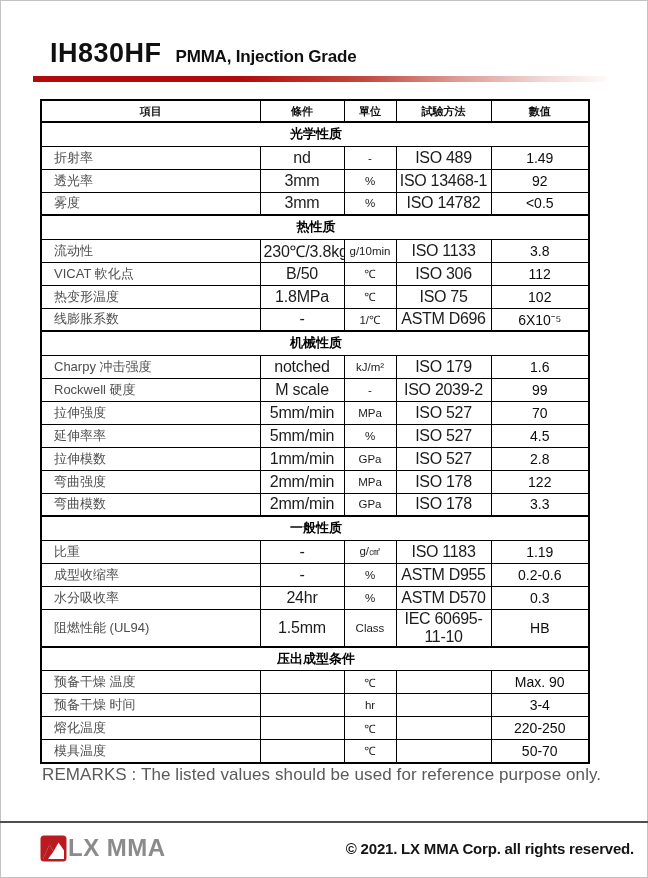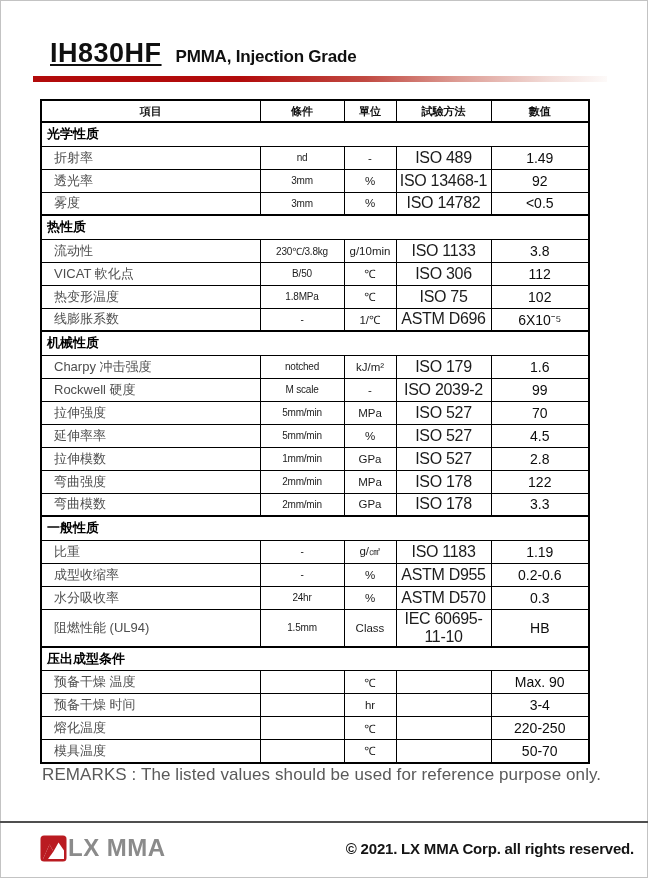--- a/index.html
+++ b/index.html
@@ -16,21 +16,21 @@
     border: 1px solid #c3c3c3;
     pointer-events: none;
   }
   
   .title-block {
     position: absolute; left: 50px; top: 38px;
     display: flex; align-items: baseline; gap: 14px;
     white-space: nowrap;
   }
   .product-code {
-    font-size: 27px; font-weight: 700; letter-spacing: 0.5px; color: #101010; text-decoration: underline;
+    font-size: 27px; font-weight: 700; letter-spacing: 0.5px; color: #101010;
   }
   .product-type {
     font-size: 17px; font-weight: 700; color: #101010; letter-spacing: -0.2px;
   }
   .accent-bar {
     position: absolute; left: 33px; top: 76px; width: 574px; height: 6px;
     background: linear-gradient(to right,
       #b20b0b 0%, #b20b0b 36%, #c14a42 58%, #dd9c94 74%, #f2dcd8 90%, #fdfaf9 100%);
   }
   
@@ -49,29 +49,29 @@
     overflow: hidden;
   }
   thead tr { height: 22px; }
   thead th {
     font-size: 11px; font-weight: 700; color: #111;
     text-align: center; border-bottom: 2px solid #000;
   }
   tr.section-row { height: 24px; }
   tr.section-row td {
     font-size: 13px; font-weight: 700; color: #000;
-    text-align: left; padding-left: 5px;
+    text-align: center; padding-left: 5px;
     border-top: 2px solid #000;
   }
   tr.data-row { height: 23px; }
   td.col-item {
     font-size: 13px; color: #4e4e4e; text-align: left; padding-left: 12px;
     position: relative;
   }
-  td.col-cond  { font-size: 10px; color: #1c1c1c; text-align: center; letter-spacing: -0.2px; }
+  td.col-cond  { font-size: 16px; color: #1c1c1c; text-align: center; letter-spacing: -0.2px; }
   td.col-unit  { font-size: 11.5px; color: #1c1c1c; text-align: center; }
   td.col-method{ font-size: 16px; color: #1c1c1c; text-align: center; letter-spacing: -0.3px; }
   td.col-value { font-size: 14px; color: #0d0d0d; text-align: center; }
   
   .remarks {
     position: absolute; left: 42px; top: 765px;
     font-size: 17px; color: #5a5a5a; letter-spacing: 0.1px;
   }
   
   .footer-line {

